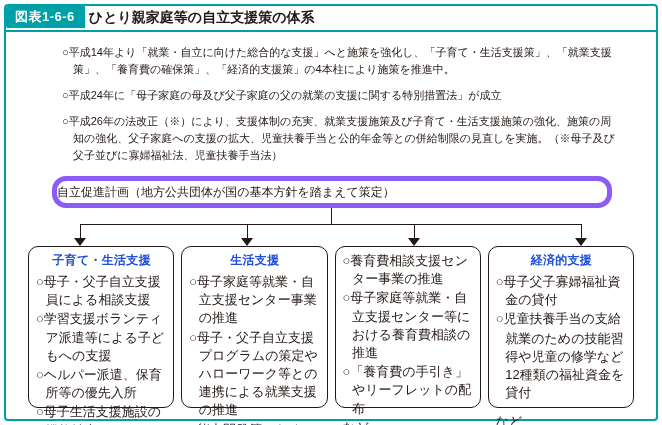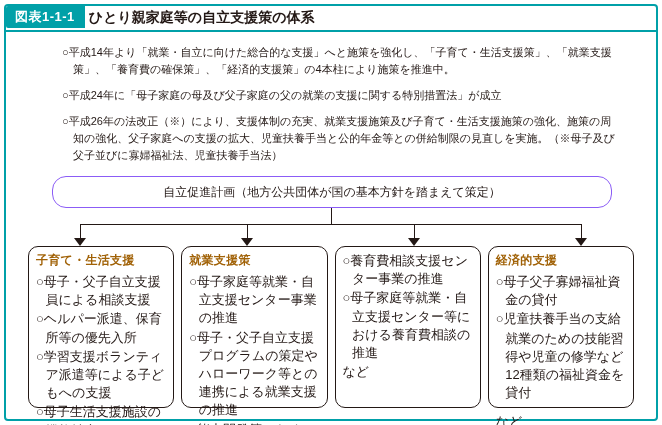--- a/index.html
+++ b/index.html
@@ -85,26 +85,25 @@
   .intro-item:last-child {
     margin-bottom: 11px;
   }
   
   .plan-box {
     position: absolute;
     left: 52px;
     top: 176px;
     width: 560px;
     height: 32px;
-    border: 1px solid #8b5cf6;
+    border: 5px solid #8b5cf6;
     border-radius: 14px;
     box-sizing: border-box;
     display: flex;
     align-items: center;
-    justify-content: center;
     font-size: 12px;
   }
   
   .conn {
     position: absolute;
     background: #231815;
   }
   .arrow-down {
     position: absolute;
     width: 0;
@@ -126,23 +125,24 @@
   .card {
     flex: 1 1 0;
     border: 1px solid #231815;
     border-radius: 10px;
     box-sizing: border-box;
     padding: 5px 6px 5px 7px;
     position: relative;
     background: #ffffff;
   }
   .card-title {
+    text-align: center;
     font-size: 12px;
     font-weight: bold;
-    color: #a16207;
+    color: #1d4ed8;
     margin-bottom: 4px;
     letter-spacing: 0.3px;
   }
   .card-list {
     font-size: 13px;
     line-height: 1.4;
   }
   .card-item {
     text-indent: -9.5px;
     padding-left: 9.5px;
@@ -160,21 +160,21 @@
   }
 </style>
 </head>
 <body>
 
 <div id="root">
 
   <div class="outer-frame"></div>
 
   <div class="title-bar">
-    <div class="title-tag">図表1-1-1</div>
+    <div class="title-tag">図表1-6-6</div>
     <div class="title-text">ひとり親家庭等の自立支援策の体系</div>
   </div>
   <div class="title-underline"></div>
 
   <div class="intro">
     <div class="intro-item">○平成14年より「就業・自立に向けた総合的な支援」へと施策を強化し、「子育て・生活支援策」、「就業支援策」、「養育費の確保策」、「経済的支援策」の4本柱により施策を推進中。</div>
     <div class="intro-item">○平成24年に「母子家庭の母及び父子家庭の父の就業の支援に関する特別措置法」が成立</div>
     <div class="intro-item">○平成26年の法改正（※）により、支援体制の充実、就業支援施策及び子育て・生活支援施策の強化、施策の周知の強化、父子家庭への支援の拡大、児童扶養手当と公的年金等との併給制限の見直しを実施。（※母子及び父子並びに寡婦福祉法、児童扶養手当法）</div>
   </div>
 
@@ -192,41 +192,42 @@
   <div class="arrow-down" style="left:241px; top:238px;"></div>
   <div class="arrow-down" style="left:408px; top:238px;"></div>
   <div class="arrow-down" style="left:575px; top:238px;"></div>
 
   <div class="cards">
 
     <div class="card">
       <div class="card-title">子育て・生活支援</div>
       <div class="card-list">
         <div class="card-item">○母子・父子自立支援員による相談支援</div>
+        <div class="card-item">○学習支援ボランティア派遣等による子どもへの支援</div>
         <div class="card-item">○ヘルパー派遣、保育所等の優先入所</div>
-        <div class="card-item">○学習支援ボランティア派遣等による子どもへの支援</div>
         <div class="card-item">○母子生活支援施設の機能拡充</div>
         <span class="nado">など</span>
       </div>
     </div>
 
     <div class="card">
-      <div class="card-title">就業支援策</div>
+      <div class="card-title">生活支援</div>
       <div class="card-list">
         <div class="card-item">○母子家庭等就業・自立支援センター事業の推進</div>
         <div class="card-item">○母子・父子自立支援プログラムの策定やハローワーク等との連携による就業支援の推進</div>
         <div class="card-item">○能力開発等のための給付金の支給</div>
         <span class="nado">など</span>
       </div>
     </div>
 
     <div class="card">
       <div class="card-list">
         <div class="card-item">○養育費相談支援センター事業の推進</div>
         <div class="card-item">○母子家庭等就業・自立支援センター等における養育費相談の推進</div>
+        <div class="card-item">○「養育費の手引き」やリーフレットの配布</div>
         <span class="nado">など</span>
       </div>
     </div>
 
     <div class="card">
       <div class="card-title">経済的支援</div>
       <div class="card-list">
         <div class="card-item">○母子父子寡婦福祉資金の貸付</div>
         <div class="card-item">○児童扶養手当の支給</div>
         <div class="card-sub">就業のための技能習得や児童の修学など12種類の福祉資金を貸付</div>

